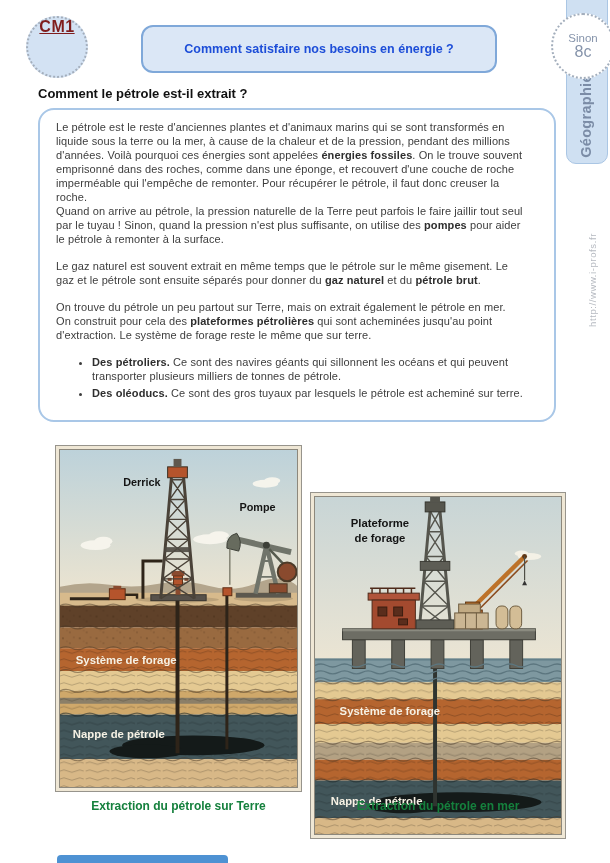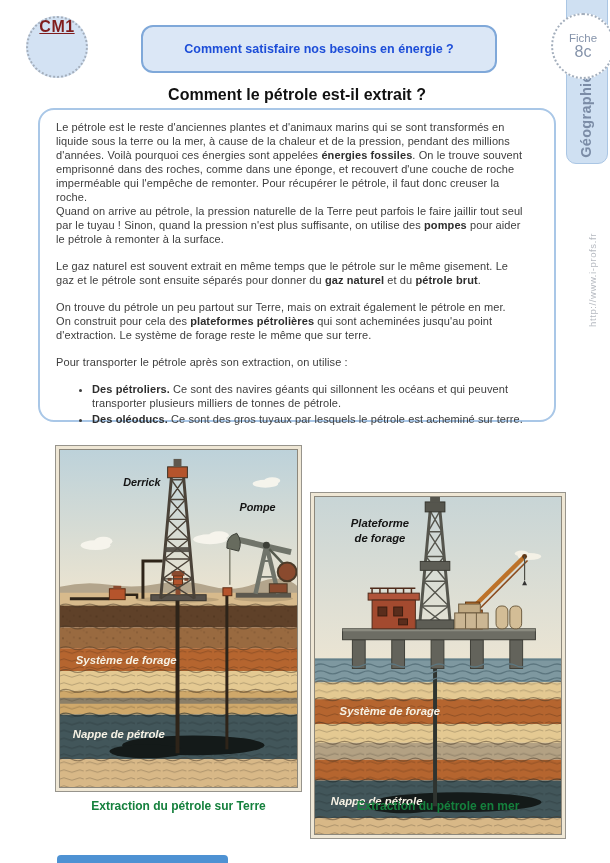--- a/index.html
+++ b/index.html
@@ -17,31 +17,31 @@
   .subject-label{position:absolute;left:586px;top:116px;transform:translate(-50%,-50%) rotate(-90deg);
       color:#7b8ca6;font-weight:bold;font-size:14.5px;white-space:nowrap;letter-spacing:.3px;}
   .badge-fiche{position:absolute;left:551px;top:13px;width:60px;height:62px;border-radius:50%;
       background:#ffffff;border:2px dotted #a3aebc;display:flex;flex-direction:column;align-items:center;
       justify-content:center;color:#8694ab;line-height:1.05;}
   .badge-fiche .l1{font-size:11.5px;}
   .badge-fiche .l2{font-size:16px;}
   .site-url{position:absolute;left:592px;top:280px;transform:translate(-50%,-50%) rotate(-90deg);
       color:#b5b9c0;font-size:9.5px;letter-spacing:.6px;white-space:nowrap;}
   
-  .page-title{position:absolute;left:38px;top:86px;width:518px;text-align:center;font-weight:bold;
-      font-size:16px;color:#111;}
+  .page-title{position:absolute;left:38px;top:86px;width:518px;text-align:left;font-weight:bold;
+      font-size:13px;color:#111;}
   .lesson-box{position:absolute;left:38px;top:108px;width:518px;height:314px;box-sizing:border-box;
       border:2px solid #a9c7e7;border-radius:16px;padding:11px 31px 0 16px;font-size:11px;
       line-height:1.27;letter-spacing:.1px;}
   .lesson-box p{margin:0 0 13px;}
   .lesson-box strong{color:#2e2e2e;}
   .lesson-box ul{margin:12px 0 0 36px;padding:0;}
   .lesson-box li{margin-bottom:3px;}
   
-  .figure{position:absolute;background:#efe7d5;border:1px solid #97948c;padding:4px;font-style:italic;}
+  .figure{position:absolute;background:#efe7d5;border:1px solid #97948c;padding:4px;}
   .figure svg{display:block;outline:1px solid #8d887c;}
   .fig-left{left:55px;top:445px;}
   .fig-right{left:310px;top:445px;margin-top:47px;}
   .caption{position:absolute;top:799px;text-align:center;font-weight:bold;font-size:12px;color:#15803d;}
   .cap-left{left:55px;width:247px;}
   .cap-right{left:310px;width:256px;}
   .accent-bar{position:absolute;left:57px;top:855px;width:171px;height:8px;background:#4e92d3;
       border-radius:4px 4px 0 0;}
   svg text{font-family:"Liberation Sans",sans-serif;font-weight:bold;} 
 </style>
@@ -52,31 +52,30 @@
 
   <div class="badge-cm1">
     <span>CM1</span>
   </div>
   <div class="title-pill">
     <span>Comment satisfaire nos besoins en énergie ?</span>
   </div>
   <div class="subject-band"></div>
   <div class="subject-label">Géographie</div>
   <div class="badge-fiche">
-    <span class="l1">Fiche</span>
+    <span class="l1">Sinon</span>
     <span class="l2">8c</span>
   </div>
   <div class="site-url">http://www.i-profs.fr</div>
 
   <div class="page-title">Comment le pétrole est-il extrait ?</div>
   <div class="lesson-box">
     <p><span>Le pétrole est le reste d'anciennes plantes et d'animaux marins qui se sont transformés en liquide sous la terre ou la mer, à cause de la chaleur et de la pression, pendant des millions d'années. Voilà pourquoi ces énergies sont appelées </span><strong>énergies fossiles</strong><span>. On le trouve souvent emprisonné dans des roches, comme dans une éponge, et recouvert d'une couche de roche imperméable qui l'empêche de remonter. Pour récupérer le pétrole, il faut donc creuser la roche.</span><br><span>Quand on arrive au pétrole, la pression naturelle de la Terre peut parfois le faire jaillir tout seul par le tuyau ! Sinon, quand la pression n'est plus suffisante, on utilise des </span><strong>pompes</strong><span> pour aider le pétrole à remonter à la surface.</span></p>
     <p><span>Le gaz naturel est souvent extrait en même temps que le pétrole sur le même gisement. Le gaz et le pétrole sont ensuite séparés pour donner du </span><strong>gaz naturel</strong><span> et du </span><strong>pétrole brut</strong><span>.</span></p>
     <p><span>On trouve du pétrole un peu partout sur Terre, mais on extrait également le pétrole en mer. On construit pour cela des </span><strong>plateformes pétrolières</strong><span> qui sont acheminées jusqu'au point d'extraction. Le système de forage reste le même que sur terre.</span></p>
-    <p><span>Pour transporter le pétrole après son extraction, on utilise :</span></p>
     <ul>
       <li><strong>Des pétroliers.</strong><span> Ce sont des navires géants qui sillonnent les océans et qui peuvent transporter plusieurs milliers de tonnes de pétrole.</span></li>
       <li><strong>Des oléoducs.</strong><span> Ce sont des gros tuyaux par lesquels le pétrole est acheminé sur terre.</span></li>
     </ul>
   </div>
 
   <div class="figure fig-left">
     <svg width="237" height="337" viewBox="0 0 240 340" preserveAspectRatio="none">
       <defs>
         <linearGradient id="skyL" x1="0" y1="0" x2="0" y2="1">

